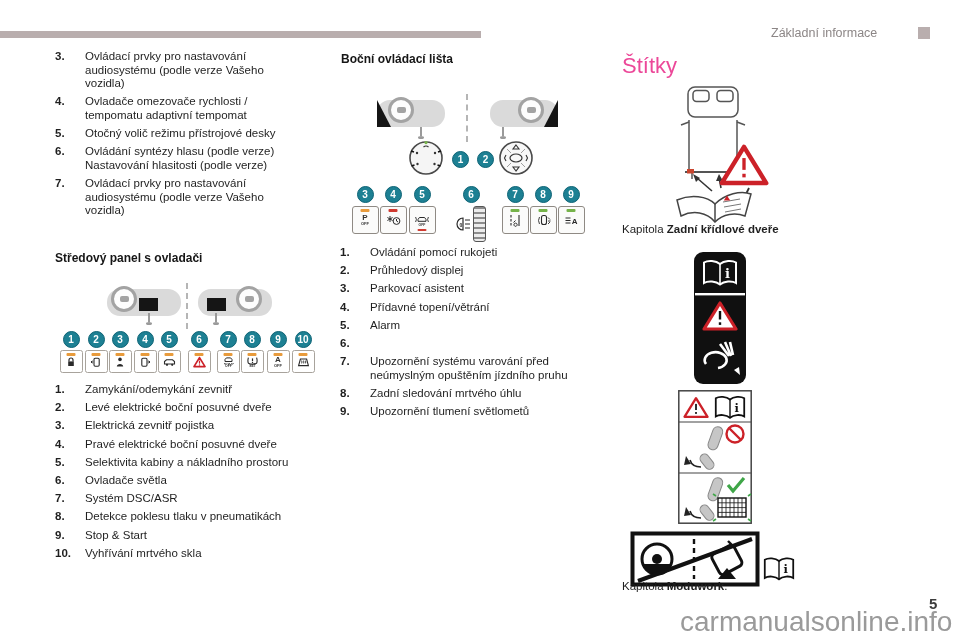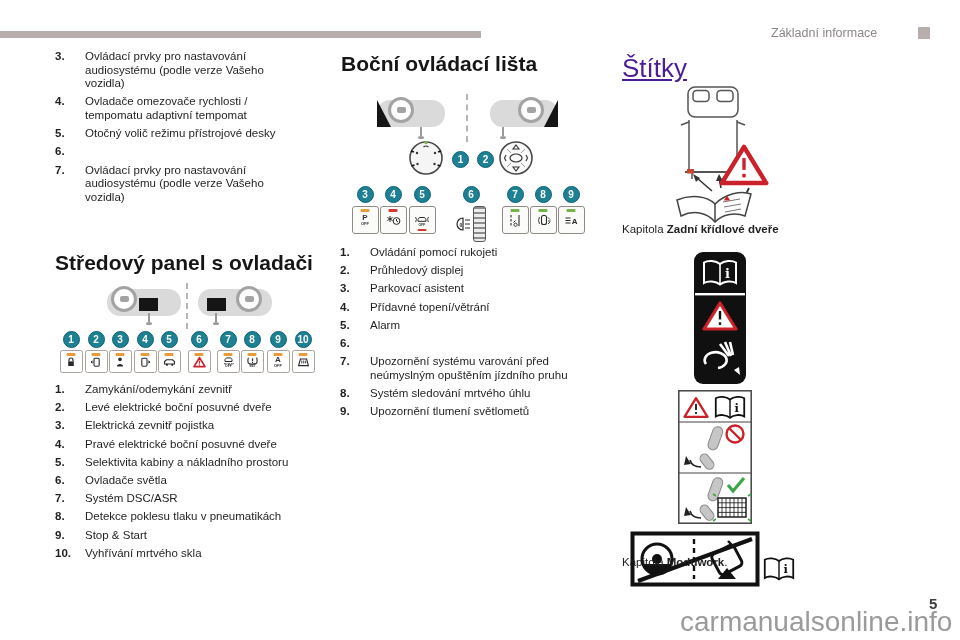--- a/index.html
+++ b/index.html
@@ -4,22 +4,22 @@
 <style>
   html,body{margin:0;padding:0;background:#fff;}
   .page{position:relative;width:960px;height:640px;background:#fff;overflow:hidden;
         font-family:"Liberation Sans",sans-serif;color:#1f1f1f;}
   .abs{position:absolute;}
   
   .top-bar{position:absolute;left:0;top:31px;width:481px;height:7px;background:#b9aeae;}
   .hdr-label{position:absolute;left:771px;top:26px;font-size:12.5px;color:#8c8686;}
   .hdr-sq{position:absolute;left:918px;top:27px;width:12px;height:12px;background:#b9aeae;}
   
-  .h-bold{position:absolute;font-size:21px;font-weight:bold;color:#161616;}
-  .h-gray{position:absolute;font-size:26px;color:#4c1d95;text-decoration:underline;}
+  .h-bold{position:absolute;font-size:12px;font-weight:bold;color:#161616;}
+  .h-gray{position:absolute;font-size:22px;color:#ec4899;}
   
   .list{position:absolute;}
   .li{display:flex;margin-bottom:4.6px;font-size:11.5px;line-height:13.6px;}
   .li .n{width:30px;font-weight:bold;flex-shrink:0;}
   .li .t{white-space:pre-line;}
   
   .cap{position:absolute;font-size:11.5px;}
   
   .dash{position:absolute;height:27px;background:#dadada;border-radius:13px;}
   .wheel{position:absolute;width:26px;height:26px;border:3.5px solid #a3a3a3;border-radius:50%;
@@ -87,20 +87,22 @@
         <span class="n">4.</span>
         <span class="t">Ovladače omezovače rychlosti /
 tempomatu adaptivní tempomat</span>
       </div>
     <div class="li">
         <span class="n">5.</span>
         <span class="t">Otočný volič režimu přístrojové desky</span>
       </div>
     <div class="li">
         <span class="n">6.</span>
+        <span class="t">Ovládání syntézy hlasu (podle verze)
+Nastavování hlasitosti (podle verze)</span>
       </div>
     <div class="li">
         <span class="n">7.</span>
         <span class="t">Ovládací prvky pro nastavování
 audiosystému (podle verze Vašeho
 vozidla)</span>
       </div>
   </div>
 
   <div class="h-bold" style="left:55px;top:251px;">Středový panel s ovladači</div>
@@ -408,21 +410,21 @@
     <div class="li">
         <span class="n">6.</span>
       </div>
     <div class="li">
         <span class="n">7.</span>
         <span class="t">Upozornění systému varování před
 neúmyslným opuštěním jízdního pruhu</span>
       </div>
     <div class="li">
         <span class="n">8.</span>
-        <span class="t">Systém sledování mrtvého úhlu</span>
+        <span class="t">Zadní sledování mrtvého úhlu</span>
       </div>
     <div class="li">
         <span class="n">9.</span>
         <span class="t">Upozornění tlumení světlometů</span>
       </div>
   </div>
 
   <div class="h-gray" style="left:622px;top:53px;">Štítky</div>
 
   <svg class="abs" style="left:655px;top:84px;" width="130" height="142" viewBox="0 0 130 142">
@@ -511,19 +513,19 @@
       <rect x="85" y="17" width="25" height="23" rx="4" fill="none" stroke="#111" stroke-width="3"></rect>
     </g>
     <polygon points="88,48 106,48 97,37" fill="#111"></polygon>
     <path d="M98 10 l7 7" stroke="#111" stroke-width="2.4"></path>
     <path d="M8 50 L122 8" stroke="#111" stroke-width="4"></path>
   </svg>
   <svg class="abs" style="left:763px;top:556px;" width="32" height="26" viewBox="0 0 36 28">
     <use href="#book-i" width="36" height="28" color="#101010"></use>
   </svg>
 
-  <div class="cap" style="left:622px;top:556px;">
+  <div class="cap" style="left:622px;top:580px;">
     <span>Kapitola </span><b>Moduwork</b><span>.</span>
   </div>
 
   <div class="pagenum">5</div>
   <div class="watermark">carmanualsonline.info</div>
 </div>
 
 </body></html>

